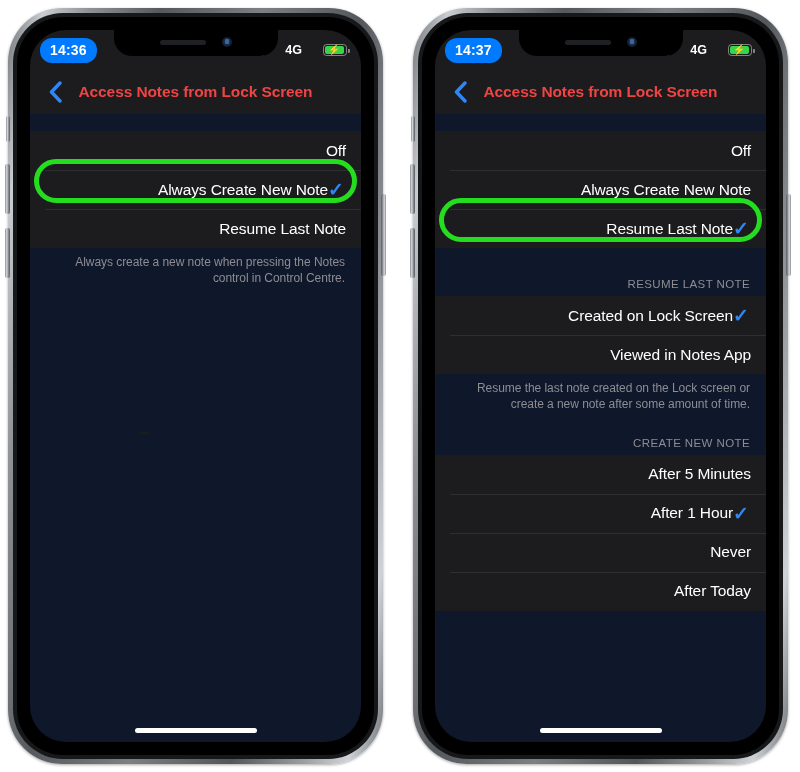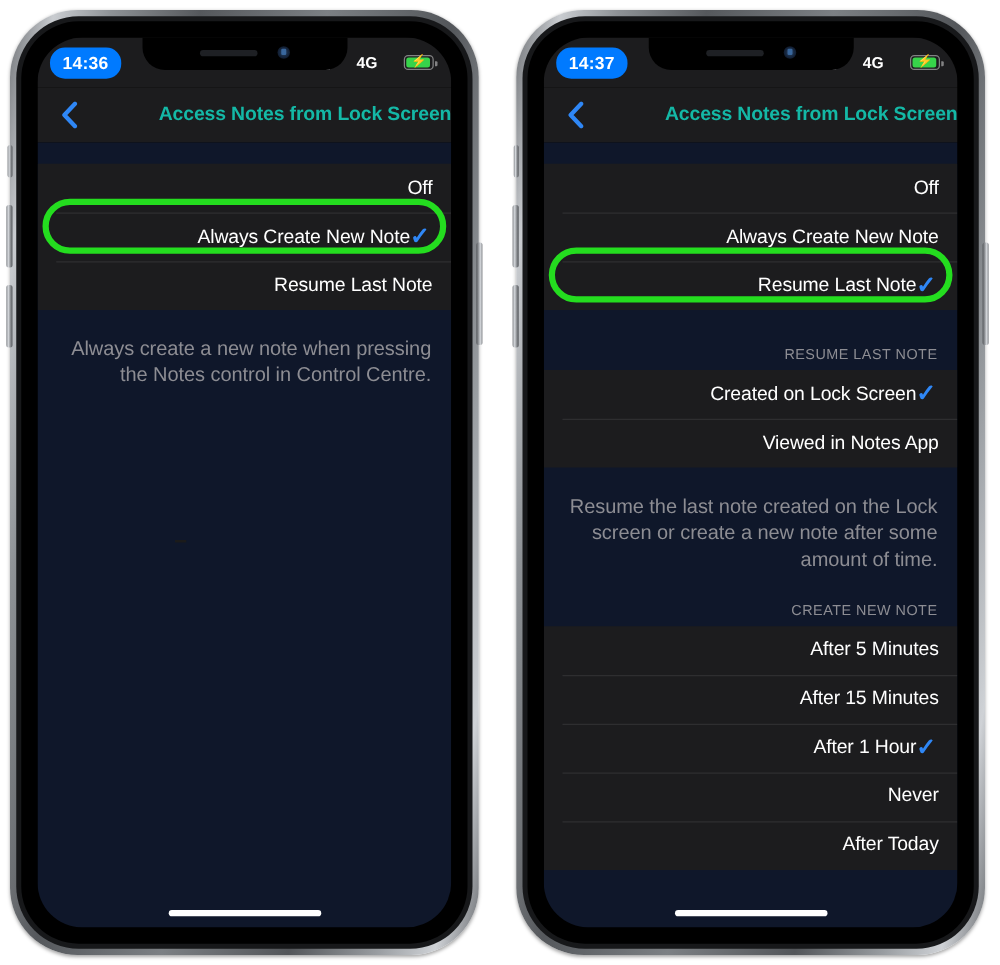--- a/index.html
+++ b/index.html
@@ -149,22 +149,22 @@
     display:flex; align-items:center;
     padding:0 12px;
   }
   .back-chevron {
     width:26px; height:26px;
     display:flex; align-items:center; justify-content:center;
     flex:0 0 auto;
   }
   .nav-title {
     position:absolute; left:0; right:0;
-    text-align:right;
-    color:#14b8a6;
+    text-align:center;
+    color:#ef4444;
     font-size:15.5px;
     font-weight:bold;
     letter-spacing:-.1px;
     pointer-events:none;
   }
 
   
   .body-scroll {
     background:#0f172a;
     height:calc(100% - 84px);
@@ -196,25 +196,24 @@
     flex:0 0 auto;
     color:#2f87f6;
     font-size:19px;
     line-height:1;
     font-weight:bold;
     margin-right:2px;
   }
 
   .footnote {
     color:#8d8d93;
-    font-size:16px;
+    font-size:12px;
     line-height:1.33;
     padding:7px 16px 0 16px;
     letter-spacing:-.05px;
-    margin-top:14px;
   }
   .section-head {
     color:#8d8d93;
     font-size:11.5px;
     letter-spacing:.4px;
     padding:0 16px 6px 16px;
   }
   .spacer-lg { height:30px; }
   .spacer-md { height:24px; }
 
@@ -393,23 +392,20 @@
         <div class="footnote">Resume the last note created on the Lock screen or create a new note after some amount of time.</div>
 
         <div class="spacer-md"></div>
 
         <div class="section-head">CREATE NEW NOTE</div>
         <div class="group">
           <div class="row">
             <span class="label">After 5 Minutes</span>
           </div>
           <div class="row">
-            <span class="label">After 15 Minutes</span>
-          </div>
-          <div class="row">
             <span class="label">After 1 Hour</span>
             <span class="check">✓</span>
           </div>
           <div class="row">
             <span class="label">Never</span>
           </div>
           <div class="row">
             <span class="label">After Today</span>
           </div>
         </div>

